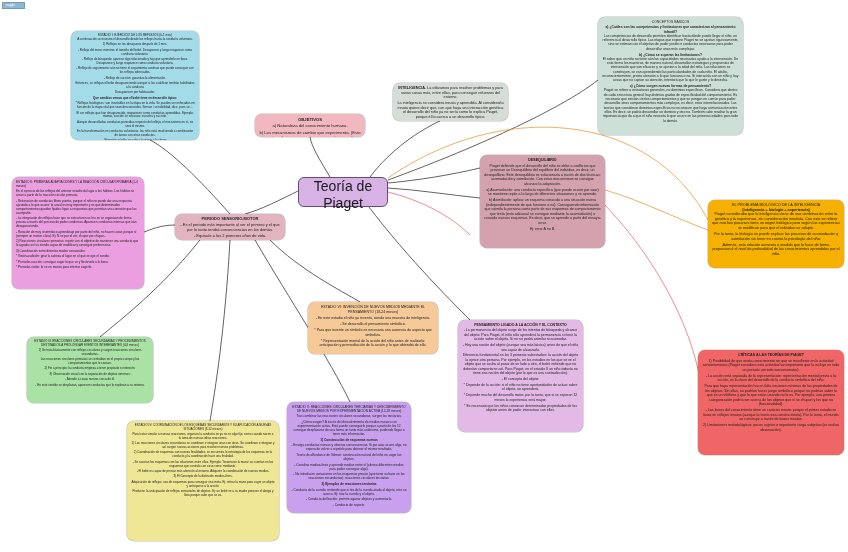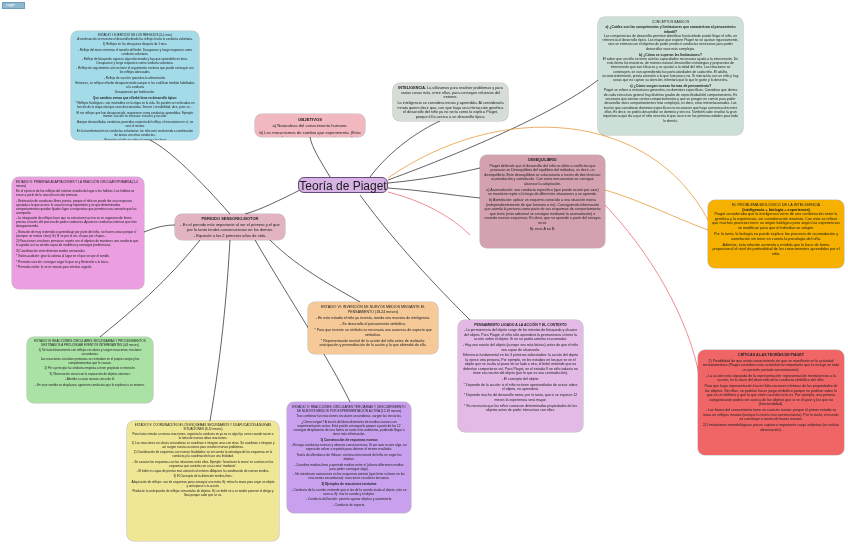--- a/index.html
+++ b/index.html
@@ -2,21 +2,21 @@
 <html><head>
 <meta charset="utf-8">
 <style>
   html,body{margin:0;padding:0;}
   body{width:848px;height:552px;background:#ffffff;position:relative;overflow:hidden;font-family:"Liberation Sans",sans-serif;}
   .badge{position:absolute;left:2px;top:2px;width:18px;height:5px;background:#8fb8d0;border:1px solid #6f9cb8;font-size:3px;color:#fff;line-height:5px;padding-left:3px;}
   svg.links{position:absolute;left:0;top:0;}
   .node{position:absolute;box-sizing:border-box;border-radius:7px;padding:3px 4px;font-size:3.4px;line-height:4.3px;color:#222;text-align:center;overflow:hidden;box-shadow:0 0 0 0.6px rgba(0,0,0,0.25);}
   .node .title{font-weight:bold;display:block;margin-bottom:1px;}
   .node p{margin:0 0 1.5px 0;}
-  .center{position:absolute;left:298px;top:177px;width:90px;height:16px;background:#d7b3e5;border:1.5px solid #6a4a7a;border-radius:6px;font-size:12px;line-height:17px;text-align:center;color:#1b1b1b;box-sizing:border-box;}
+  .center{position:absolute;left:298px;top:177px;width:90px;height:30px;background:#d7b3e5;border:1.5px solid #6a4a7a;border-radius:6px;font-size:14px;line-height:17px;text-align:center;color:#1b1b1b;box-sizing:border-box;}
   .n-objetivos{left:255px;top:114px;width:110px;height:23px;background:#f2b8bf;font-size:4.2px;line-height:5px;}
   .n-inteligencia{left:393px;top:83px;width:115px;height:38px;background:#d6dcd6;font-size:3.8px;line-height:4.6px;}
   .n-sensorio{left:175px;top:214px;width:110px;height:26px;background:#e2b4c0;font-size:4px;line-height:4.8px;}
   .n-deseq{left:480px;top:155px;width:125px;height:93px;background:#d4a1ae;font-size:3.6px;line-height:4.5px;}
   .n-conceptos{left:598px;top:17px;width:145px;height:118px;background:#cde0d7;}
   .n-biologico{left:708px;top:200px;width:136px;height:68px;background:#f6b100;font-size:3.8px;line-height:4.6px;}
   .n-criticas{left:698px;top:350px;width:146px;height:105px;background:#f06565;font-size:3.6px;line-height:4.5px;}
   .n-estadoI{left:71px;top:31px;width:128px;height:109px;background:#a4dbe8;font-size:3px;line-height:3.9px;}
   .n-estadoII{left:12px;top:177px;width:132px;height:112px;background:#eb9ee0;text-align:left;font-size:3.1px;line-height:4px;}
   .n-estadoIII{left:27px;top:337px;width:126px;height:66px;background:#a9e2a4;font-size:3px;line-height:3.9px;}

